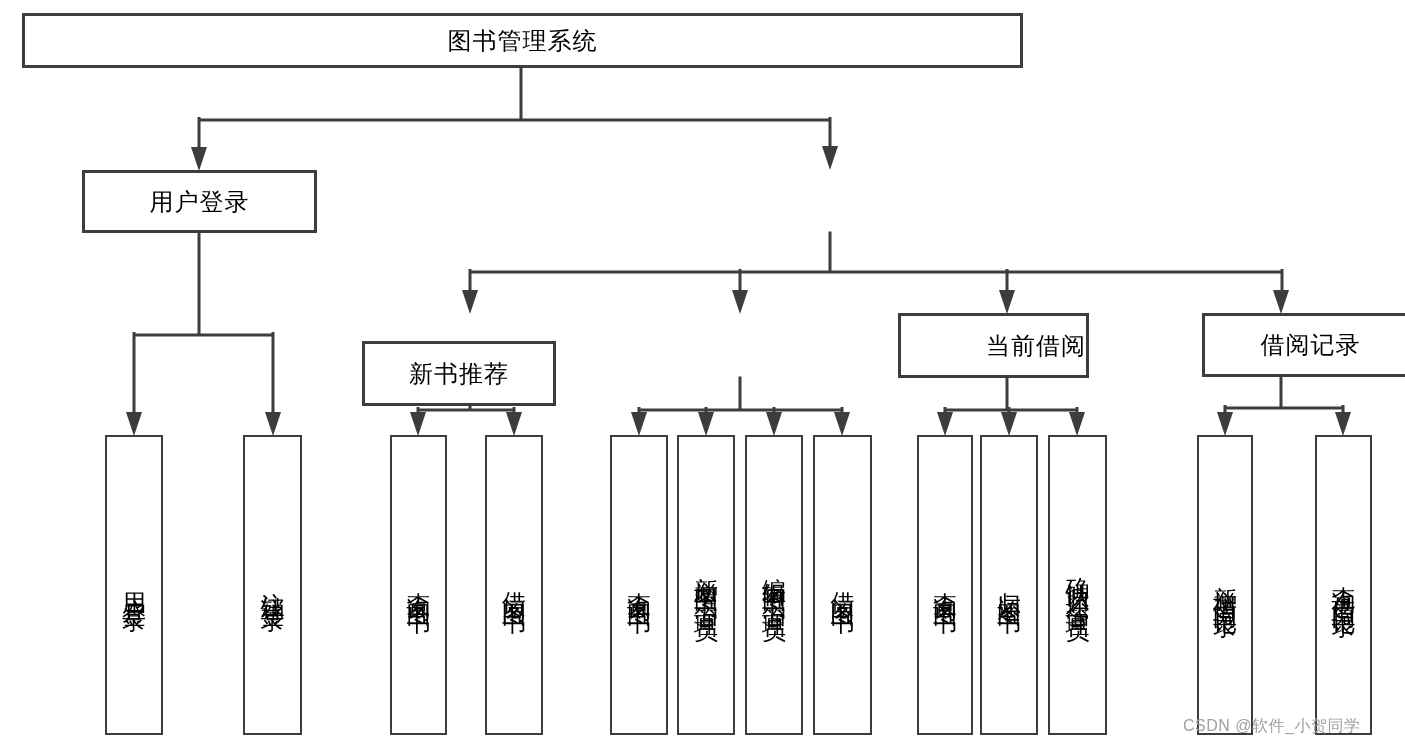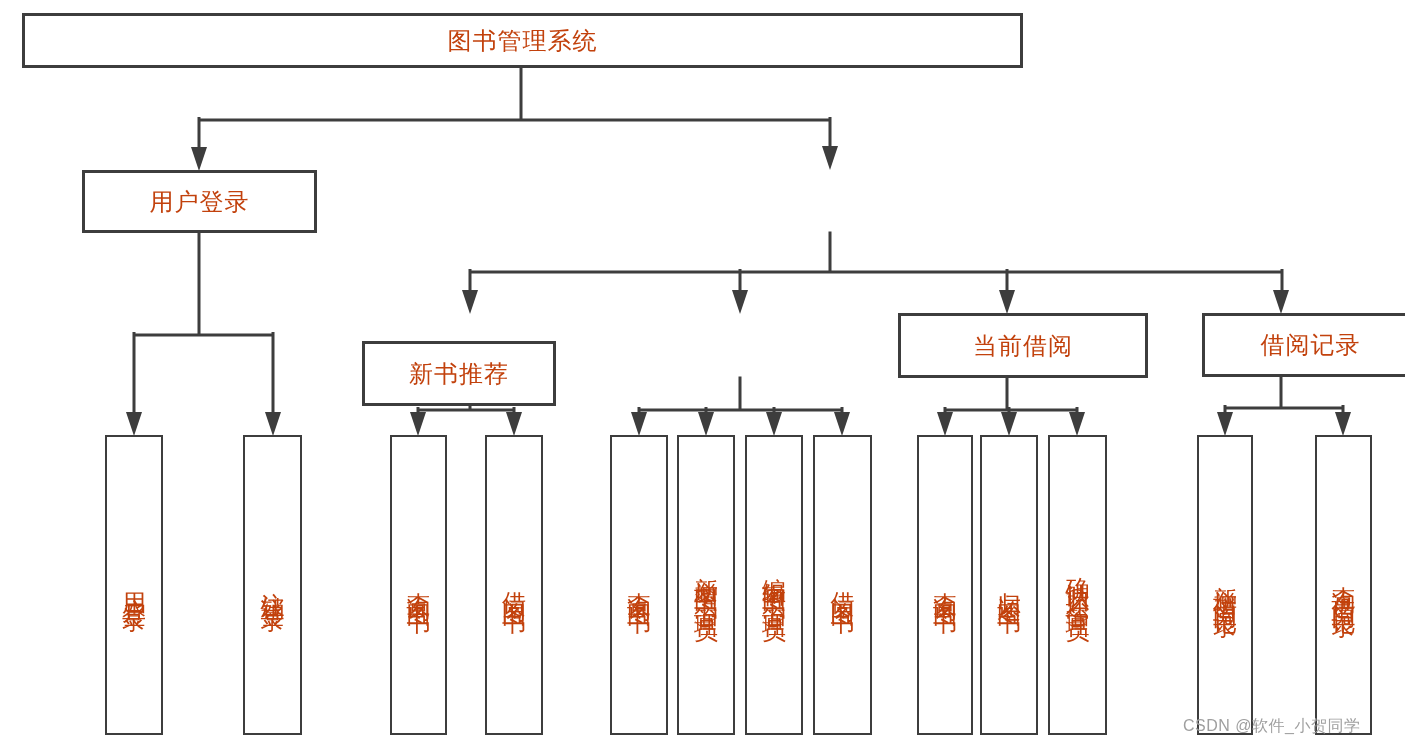--- a/index.html
+++ b/index.html
@@ -20,21 +20,21 @@
     pointer-events: none;
   }
   .node {
     position: absolute;
     background: #ffffff;
     border: 3px solid #3d3d3d;
     display: flex;
     align-items: center;
     justify-content: center;
     font-size: 24px;
-    color: #c2410c;
+    color: #000000;
     letter-spacing: 1px;
     line-height: 1;
   }
   .leaf {
     border-width: 2.5px;
   }
   .leaf .vtext {
     writing-mode: vertical-rl;
     text-orientation: mixed;
     letter-spacing: 6px;
@@ -92,21 +92,21 @@
     <span>图书管理系统</span>
   </div>
 
   <div class="node" style="left:82px; top:170px; width:235px; height:63px;">
     <span>用户登录</span>
   </div>
 
   <div class="node" style="left:362px; top:313px; width:194px; height:65px;margin-top:28px;">
     <span>新书推荐</span>
   </div>
-  <div class="node" style="left:898px; top:313px; width:250px; height:65px;">
+  <div class="node" style="left:898px; top:313px; width:191px; height:65px;justify-content:flex-end;">
     <span>当前借阅</span>
   </div>
   <div class="node" style="left:1173px; top:313px; width:217px; height:64px;margin-left:29px;">
     <span>借阅记录</span>
   </div>
 
   <div class="node leaf" style="left:105px; top:435px; width:58px; height:300px;">
     <span class="vtext">用户登录</span>
   </div>
   <div class="node leaf" style="left:243px; top:435px; width:59px; height:300px;">

